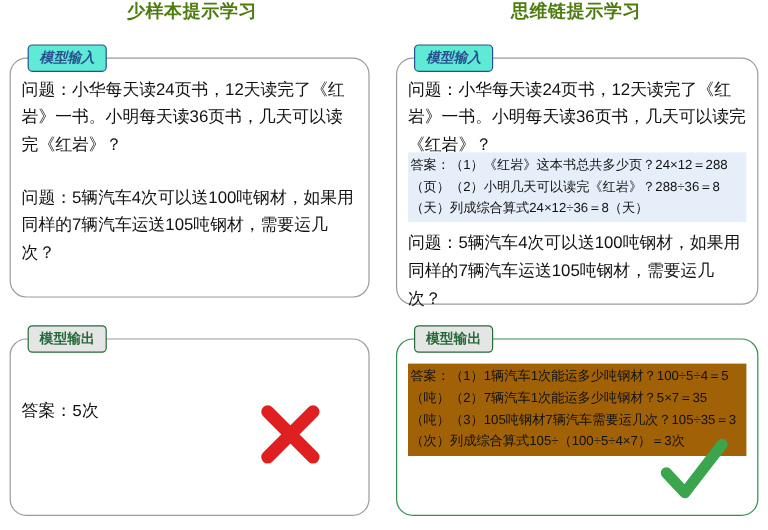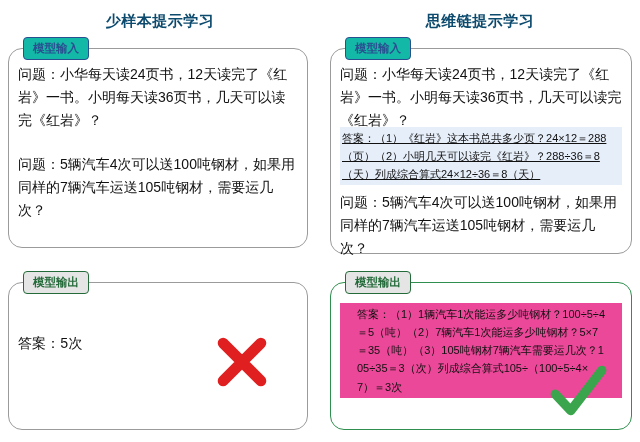--- a/index.html
+++ b/index.html
@@ -13,24 +13,24 @@
     font-family: "Liberation Sans", sans-serif;
     position: relative;
     overflow: hidden;
   }
   .page {
     position: absolute;
     inset: 0;
   }
   .col-title {
     position: absolute;
-    top: 12px;
+    top: 0;
     font-size: 15px;
     font-weight: bold;
-    color: #0c4a6e;
+    color: #4d7c0f;
     text-align: center;
     letter-spacing: 0.5px;
   }
   #title-left { left: 10px; width: 300px; }
   #title-right { left: 330px; width: 300px; }
 
   .panel {
     position: absolute;
     border-radius: 14px;
     box-sizing: border-box;
@@ -49,22 +49,23 @@
     left: 14px;
     font-size: 11.5px;
     font-weight: bold;
     padding: 3px 9px;
     border-radius: 4px;
     box-sizing: border-box;
     white-space: nowrap;
   }
   .tag.blue {
     color: #2a4f91;
-    background: #14b8a6;
+    background: #5eead4;
     border: 1.2px solid #2a4f91;
+    font-style: italic;
   }
   .tag.green {
     color: #246b3a;
     background: #e5e5e5;
     border: 1.2px solid #246b3a;
   }
 
   .body-text {
     position: absolute;
     left: 9px;
@@ -81,31 +82,30 @@
     left: 9px;
     right: 9px;
     font-size: 11px;
     line-height: 1.65;
     color: #111111;
     background: #e6eef9;
     padding: 2px 2px;
     box-sizing: border-box;
     white-space: pre-wrap;
     word-break: break-all;
-    text-decoration: underline;
   }
   .hl-green {
     position: absolute;
     left: 9px;
     right: 9px;
     font-size: 11px;
     line-height: 1.65;
     color: #111111;
-    background: #ec4899;
-    padding: 2px 17px;
+    background: #a16207;
+    padding: 2px 2px;
     box-sizing: border-box;
     white-space: pre-wrap;
     word-break: break-all;
   }
 
   
   #panel-left-input { left: 8px; top: 48px; width: 300px; height: 200px; }
   #left-input-q1 { top: 14px; }
   #left-input-a1 { top: 78px; }
   #left-input-q2 { top: 104px; }

